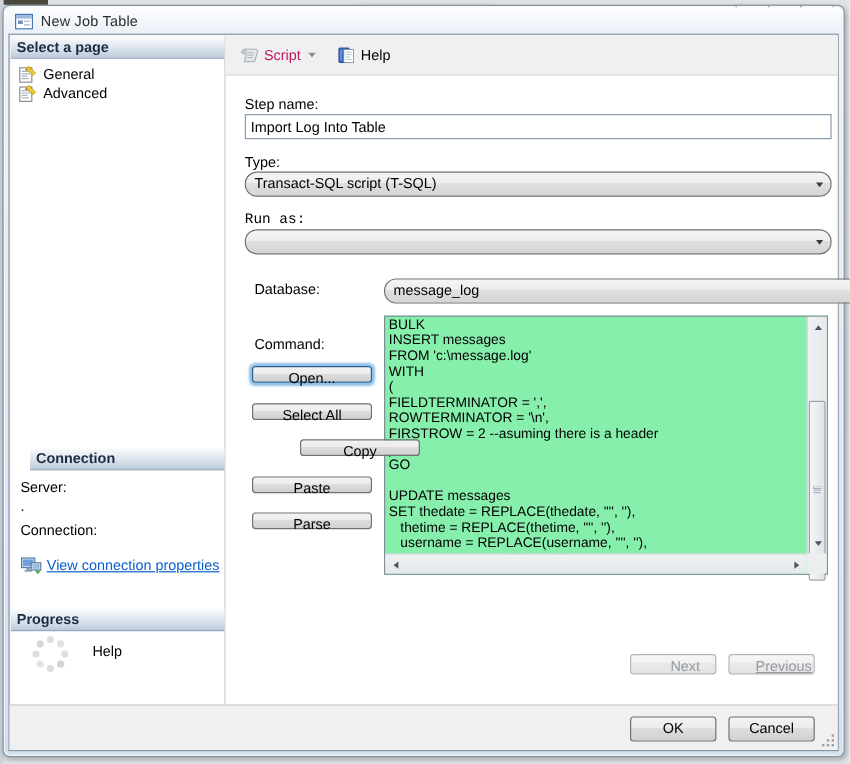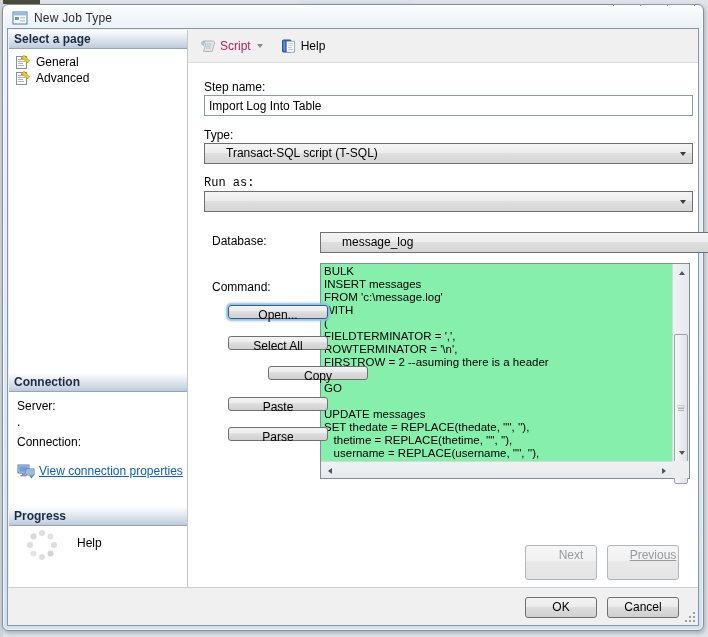--- a/index.html
+++ b/index.html
@@ -31,21 +31,21 @@
   .glyph-max { width:10px; height:9px; border:1px solid #5c6166; position:relative; }
   .glyph-max::before { content:''; position:absolute; inset:1px; border:1px solid #5c6166; }
   .glyph-close { color:#55595e; font-size:13px; font-weight:bold; line-height:1; }
 
   .client { position:absolute; left:4px; right:4px; top:23px; bottom:4px; background:#f0f0f0; border:1px solid #8796a6; }
 
   
   .sidebar { position:absolute; left:1px; top:1px; width:179px; height:558px; background:#fff; border-right:1px solid #c6c6c6; }
   .section-header { height:19px; background:linear-gradient(#fdfeff,#ccd7e4 80%,#bcc9da);
     border-bottom:1px solid #95a5bb; font-weight:bold; color:#1c2b44; padding:2px 0 0 5px; }
-  .hdr-connection { position:absolute; left:0; right:0; top:343px; }
+  .hdr-connection { position:absolute; left:16px; right:0; top:343px; }
   .hdr-progress { position:absolute; left:0; right:0; top:477px; }
   .page-item { position:absolute; left:6px; display:flex; align-items:center; height:16px; cursor:default; }
   .page-item .lbl { margin-left:5px; color:#000; }
   .icon16 { width:16px; height:16px; display:inline-block; }
   .side-label { position:absolute; left:8px; color:#000; }
   .conn-link { position:absolute; left:8px; top:433px; display:flex; align-items:center; }
   .conn-link .link-text { margin-left:6px; color:#0a5fcb; text-decoration:underline; }
 
   
   .spinner { position:absolute; left:16px; top:498px; width:34px; height:34px; }
@@ -65,22 +65,22 @@
   .toolbar { position:absolute; left:0; right:0; top:0; height:33px; background:#f0f0f1; border-bottom:1px solid #dadada;
     display:flex; align-items:center; padding-left:8px; }
   .tool-btn { display:flex; align-items:center; height:24px; padding:0 4px; border-radius:2px; }
   .tool-btn .t-lbl { margin-left:4px; }
   .script-lbl { color:#be185d; }
   .caret-down { width:0; height:0; border-left:3.5px solid transparent; border-right:3.5px solid transparent; border-top:4px solid #8b8b8b; margin-left:6px; }
   .help-lbl { color:#000; }
 
   .fld-label { position:absolute; color:#000; }
   .txt-input { position:absolute; height:21px; background:#fff; border:1px solid #889aae; padding:2px 4px; font-family:"Liberation Sans",sans-serif; font-size:12px; color:#000; }
-  .combo { position:absolute; height:21px; border:1px solid #707070; border-radius:0;
-    background:linear-gradient(#f4f4f4,#ededed 45%,#e0e0e0 46%,#d5d5d5); padding:2px 20px 0 21px; color:#000; cursor:default; }
+  .combo { position:absolute; height:21px; border:1px solid #707070; border-radius:10px;
+    background:linear-gradient(#f4f4f4,#ededed 45%,#e0e0e0 46%,#d5d5d5); padding:2px 20px 0 7px; color:#000; cursor:default; }
   .combo .cmb-arrow { position:absolute; right:6px; top:8px; width:0; height:0; border-left:3.5px solid transparent; border-right:3.5px solid transparent; border-top:4px solid #3c3c3c; }
 
   
   .cmd-box { position:absolute; left:132px; top:233px; width:370px; height:216px; background:#86efac; border:1px solid #828d98; }
   .cmd-text { position:absolute; left:0; top:0; right:17px; bottom:17px; overflow:hidden; padding:1px 2px 0 3px;
     font-family:"Liberation Sans",sans-serif; font-size:11.5px; line-height:13px; white-space:pre; color:#000; }
   .vscroll { position:absolute; top:0; right:0; width:17px; bottom:17px; background:linear-gradient(90deg,#eff1f3,#e6e9ec); border-left:1px solid #d5d8db; }
   .hscroll { position:absolute; left:0; bottom:0; right:17px; height:17px; background:linear-gradient(#eff1f3,#e6e9ec); border-top:1px solid #d5d8db; }
   .sb-btn { position:absolute; width:17px; height:17px; display:flex; align-items:center; justify-content:center; }
   .arr-up { width:0;height:0;border-left:3.5px solid transparent;border-right:3.5px solid transparent;border-bottom:4.5px solid #4d565f; }
@@ -89,24 +89,24 @@
   .arr-rt { width:0;height:0;border-top:3.5px solid transparent;border-bottom:3.5px solid transparent;border-left:4.5px solid #4d565f; }
   .v-thumb { position:absolute; left:1px; right:1px; top:70px; height:150px; border:1px solid #9aa2aa; border-radius:2px;
     background:linear-gradient(90deg,#f5f6f7,#dfe3e7); }
   .v-thumb::after { content:''; position:absolute; left:3px; right:3px; top:50%; margin-top:-3px; height:1px;
     box-shadow:0 0 0 .5px #aab1b8, 0 2px 0 0 #aab1b8, 0 4px 0 0 #aab1b8; }
   .corner { position:absolute; right:0; bottom:0; width:17px; height:17px; background:#eceef0; }
 
   
   .btn { border:1px solid #707070; border-radius:3px; text-align:center; color:#000; cursor:default;
     background:linear-gradient(#f3f3f3,#ececec 45%,#dedede 46%,#d0d0d0); line-height:19px; font-size:12px; }
-  .btn.cmdb { position:absolute; left:40px; width:100px; height:14px; }
+  .btn.cmdb { position:absolute; left:22px; width:100px; height:14px; }
   .btn.focused { border-color:#2c628b; box-shadow:0 0 2px 2px #8fc0e8; }
   .btn.disabled { color:#959aa0; border-color:#b1b6ba; background:linear-gradient(#f6f6f6,#f1f1f1 45%,#e9e9e9 46%,#e4e4e4); }
-  .nav-btn { position:absolute; width:72px; height:35px;padding-left:20px; }
+  .nav-btn { position:absolute; width:72px; height:17px;padding-left:20px; }
 
   
   .footer { position:absolute; left:0; right:0; top:558px; bottom:0; background:#f0f0f0; border-top:1px solid #c9ced6; }
   .footer .btn { position:absolute; width:72px; height:21px; }
   .resize-grip { position:absolute; right:3px; bottom:3px; width:10px; height:10px; }
   .resize-grip::before { content:''; position:absolute; right:0; bottom:0; width:2px; height:2px; background:#9aa1a8;
     box-shadow:-4px 0 0 #9aa1a8, -8px 0 0 #9aa1a8, 0 -4px 0 #9aa1a8, -4px -4px 0 #9aa1a8, 0 -8px 0 #9aa1a8; }
 </style>
 </head>
 <body>
@@ -132,21 +132,21 @@
   <div class="titlebar">
     <span class="app-icon">
       <svg width="16" height="16" viewBox="0 0 16 16">
         <rect x="1" y="2" width="14" height="12" fill="#ffffff" stroke="#4a7ab5"></rect>
         <rect x="1.5" y="2.5" width="13" height="3" fill="#9db9dd"></rect>
         <rect x="3" y="7" width="4" height="3" fill="#6e96c8"></rect>
         <rect x="8" y="7" width="5" height="1.5" fill="#b9cbe2"></rect>
         <rect x="8" y="10" width="5" height="1.5" fill="#b9cbe2"></rect>
       </svg>
     </span>
-    <span class="title-text">New Job Type</span>
+    <span class="title-text">New Job Table</span>
   </div>
 
   <div class="client">
 
     <div class="sidebar">
       <div class="section-header">Select a page</div>
 
       <div class="page-item" style="top:24px;">
         <span class="icon16">
           <svg width="16" height="16" viewBox="0 0 16 16">

